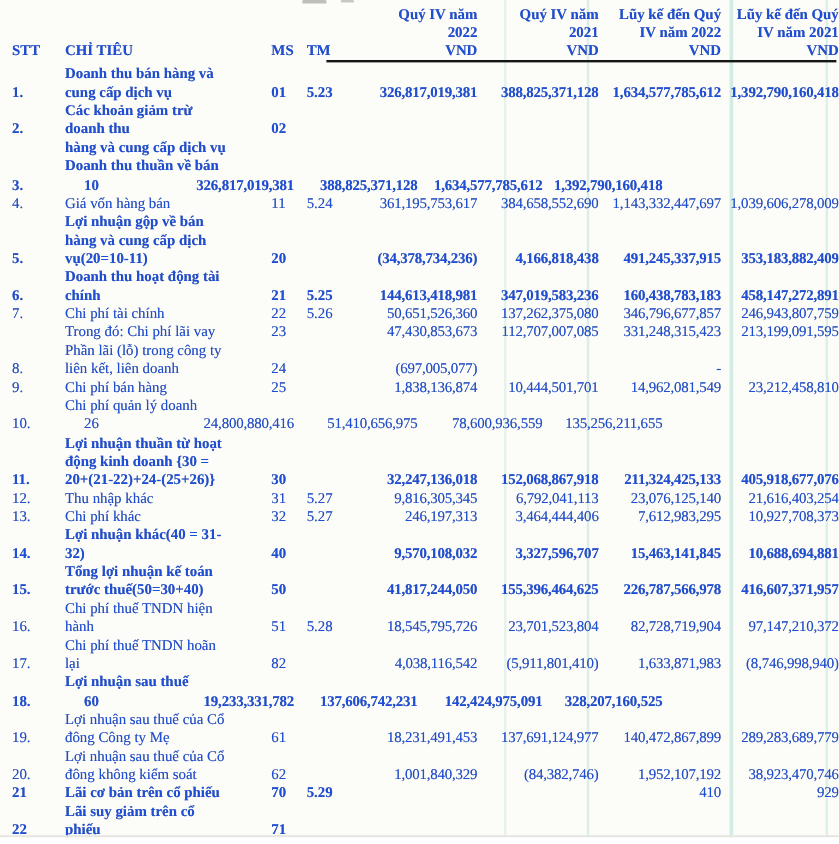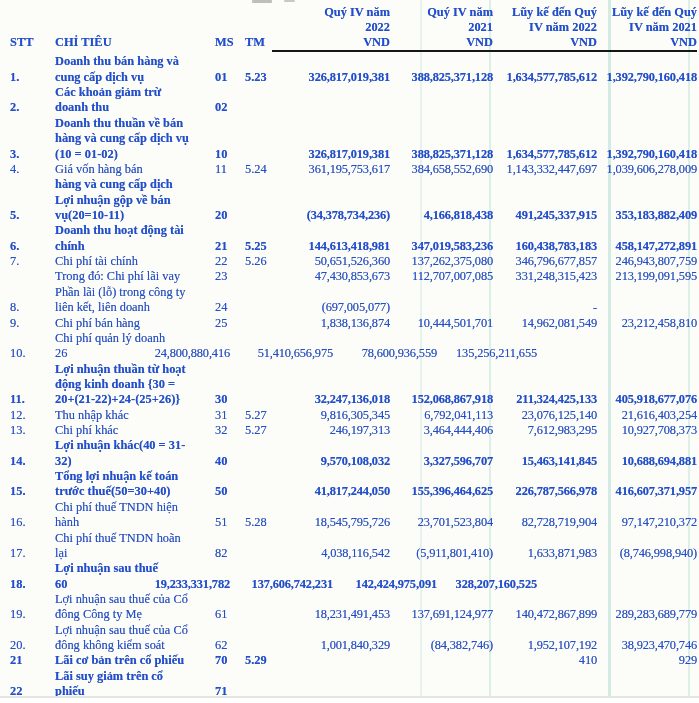--- a/index.html
+++ b/index.html
@@ -16,21 +16,21 @@
   .vline.v4{left:688px;width:2px;background:rgba(170,220,205,0.38);}
   .frag{position:absolute;background:#8a8a86;border-radius:1px;}
   .frag.f1{left:252px;top:0;width:20px;height:3px;opacity:.55;}
   .frag.f2{left:284px;top:0;width:11px;height:2px;opacity:.45;}
   .bottom-edge{position:absolute;left:0;right:0;bottom:0;height:2px;background:#e6e6e0;}
 
   .sheet{position:relative;padding-left:10px;}
   .line{display:flex;height:15.36px;line-height:15.3px;font-size:12.4px;white-space:nowrap;}
   .c-stt{width:45px;}
   .c-label{width:160px;overflow:visible;}
-  .c-ms{width:30px;}
+  .c-ms{width:30px;margin-left:15px;}
   .c-tm{width:38px;}
   .c-v1{width:107px;text-align:right;}
   .c-v2{width:103px;text-align:right;}
   .c-v3{width:104px;text-align:right;}
   .c-v4{width:100px;text-align:right;}
   .num{letter-spacing:-0.15px;}
   .bv{font-weight:700;}
   .row.bold .c-stt,.row.bold .c-label,.row.bold .c-ms,.row.bold .c-tm{font-weight:700;}
 
   .header{padding-top:5px;}
@@ -128,41 +128,40 @@
             <span class="c-tm"></span>
             <span class="c-v1 num"></span>
             <span class="c-v2 num"></span>
             <span class="c-v3 num"></span>
             <span class="c-v4 num"></span>
           </div>
         </div>
         <div class="row bold">
           <div class="line">
             <span class="c-stt"></span>
+            <span class="c-label">hàng và cung cấp dịch vụ</span>
+            <span class="c-ms"></span>
+            <span class="c-tm"></span>
+            <span class="c-v1 num bv"></span>
+            <span class="c-v2 num bv"></span>
+            <span class="c-v3 num bv"></span>
+            <span class="c-v4 num bv"></span>
+          </div>
+          <div class="line">
+            <span class="c-stt"></span>
             <span class="c-label">Doanh thu thuần về bán</span>
             <span class="c-ms"></span>
             <span class="c-tm"></span>
             <span class="c-v1 num bv"></span>
             <span class="c-v2 num bv"></span>
             <span class="c-v3 num bv"></span>
             <span class="c-v4 num bv"></span>
           </div>
           <div class="line">
-            <span class="c-stt"></span>
-            <span class="c-label">hàng và cung cấp dịch vụ</span>
-            <span class="c-ms"></span>
-            <span class="c-tm"></span>
-            <span class="c-v1 num bv"></span>
-            <span class="c-v2 num bv"></span>
-            <span class="c-v3 num bv"></span>
-            <span class="c-v4 num bv"></span>
-          </div>
-          <div class="line">
             <span class="c-stt">3.</span>
-            <span class="c-label">(10 = 01-02)</span>
             <span class="c-ms">10</span>
             <span class="c-tm"></span>
             <span class="c-v1 num bv">326,817,019,381</span>
             <span class="c-v2 num bv">388,825,371,128</span>
             <span class="c-v3 num bv">1,634,577,785,612</span>
             <span class="c-v4 num bv">1,392,790,160,418</span>
           </div>
         </div>
         <div class="row">
           <div class="line">
@@ -172,31 +171,31 @@
             <span class="c-tm">5.24</span>
             <span class="c-v1 num">361,195,753,617</span>
             <span class="c-v2 num">384,658,552,690</span>
             <span class="c-v3 num">1,143,332,447,697</span>
             <span class="c-v4 num">1,039,606,278,009</span>
           </div>
         </div>
         <div class="row bold">
           <div class="line">
             <span class="c-stt"></span>
+            <span class="c-label">Lợi nhuận gộp về bán</span>
+            <span class="c-ms"></span>
+            <span class="c-tm"></span>
+            <span class="c-v1 num bv"></span>
+            <span class="c-v2 num bv"></span>
+            <span class="c-v3 num bv"></span>
+            <span class="c-v4 num bv"></span>
+          </div>
+          <div class="line">
+            <span class="c-stt"></span>
             <span class="c-label">hàng và cung cấp dịch</span>
-            <span class="c-ms"></span>
-            <span class="c-tm"></span>
-            <span class="c-v1 num bv"></span>
-            <span class="c-v2 num bv"></span>
-            <span class="c-v3 num bv"></span>
-            <span class="c-v4 num bv"></span>
-          </div>
-          <div class="line">
-            <span class="c-stt"></span>
-            <span class="c-label">Lợi nhuận gộp về bán</span>
             <span class="c-ms"></span>
             <span class="c-tm"></span>
             <span class="c-v1 num bv"></span>
             <span class="c-v2 num bv"></span>
             <span class="c-v3 num bv"></span>
             <span class="c-v4 num bv"></span>
           </div>
           <div class="line">
             <span class="c-stt">5.</span>
             <span class="c-label">vụ(20=10-11)</span>

